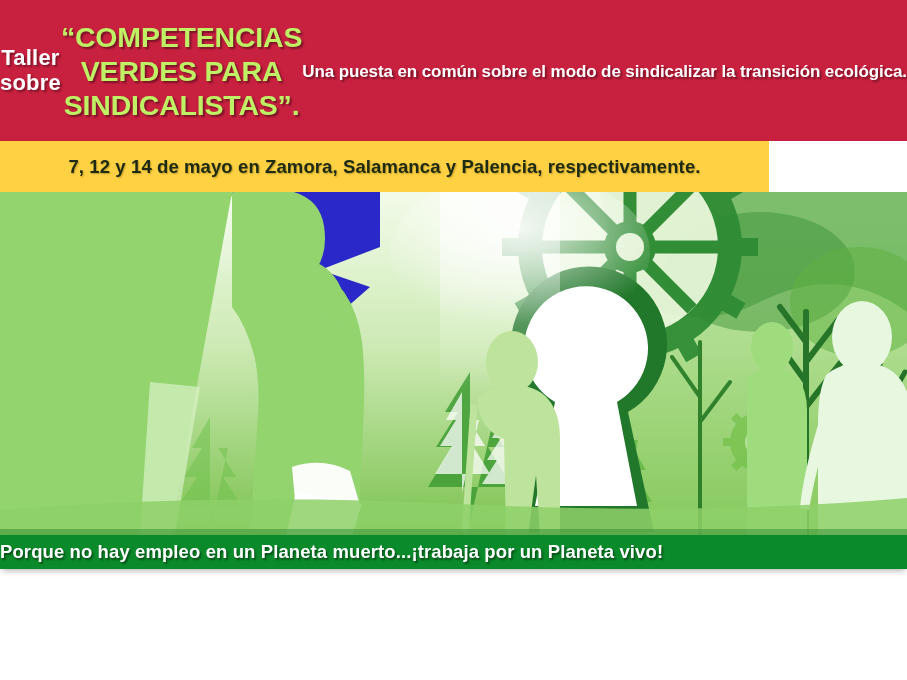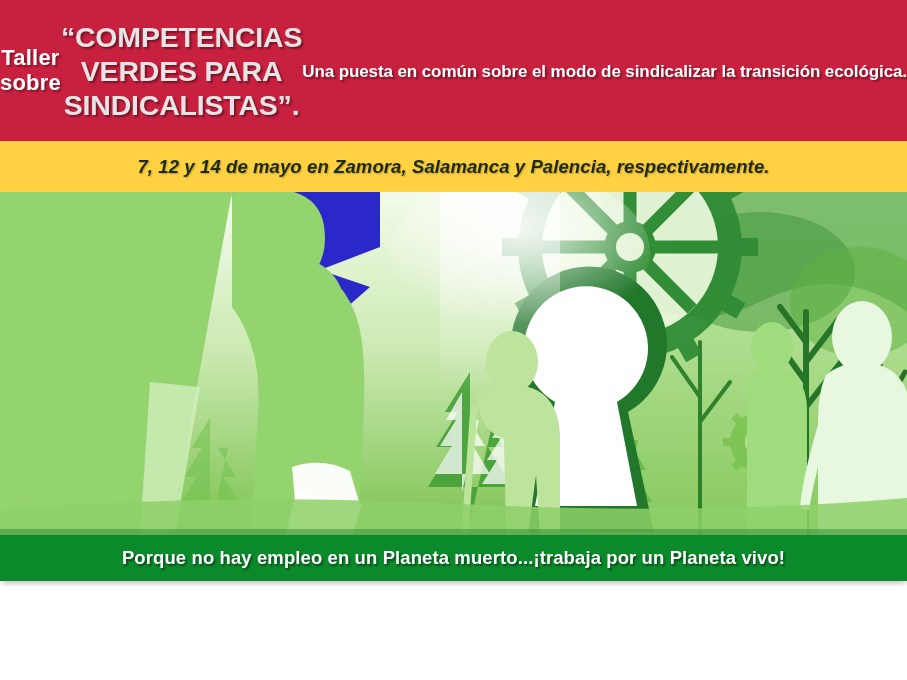--- a/index.html
+++ b/index.html
@@ -19,54 +19,54 @@
     display:flex; 
     align-items:center; justify-content:center;
     text-align:center;
   }
   .hdr-line1 {
     color:#fff; font-size:22px; font-weight:bold; letter-spacing:.2px;
     text-shadow:2px 2px 2px rgba(0,0,0,.35);
     line-height:1.12;
   }
   .hdr-line2 {
-    color:#e5e5e5; font-size:28.5px; font-weight:bold; letter-spacing:-.2px;
+    color:#bef264; font-size:28.5px; font-weight:bold; letter-spacing:-.2px;
     text-shadow:2px 2px 2px rgba(0,0,0,.4);
     line-height:1.2; margin-top:1px;
   }
   .hdr-line3 {
     color:#fff; font-size:17px; font-weight:bold; letter-spacing:-.1px;
     text-shadow:2px 2px 2px rgba(0,0,0,.4);
     line-height:1.25; margin-top:2px; white-space:nowrap;
   }
 
   
   .date-band {
-    position:absolute; left:0; top:141px; width:907px; height:51px;
+    position:absolute; left:0; top:141px; width:769px; height:51px;
     background:#ffd143;
-    display:flex; align-items:center; justify-content:center;font-style:italic;
+    display:flex; align-items:center; justify-content:center;
   }
   .date-text {
     color:#1d2b14; font-size:18.5px; font-weight:bold; letter-spacing:.1px;
     text-shadow:1px 1px 1.5px rgba(120,95,0,.45);
     white-space:nowrap;
   }
 
   
   .art {
     position:absolute; left:0; top:192px; width:907px; height:343px;
     overflow:hidden; background:#dff3cf;
   }
   .art svg { display:block; width:907px; height:343px; }
 
   
   .slogan-band {
-    position:absolute; left:0; top:535px; width:907px; height:46px;
+    position:absolute; left:0; top:535px; width:907px; height:34px;
     background:#0a8a2a;
-    display:flex; align-items:center; justify-content:center;
+    display:flex; align-items:center; 
     box-shadow:0 4px 6px -2px rgba(0,0,0,.28);
   }
   .slogan-text {
     color:#ffffff; font-size:18.5px; font-weight:bold; letter-spacing:.1px;
     text-shadow:1.5px 1.5px 2px rgba(0,0,0,.45);
     white-space:nowrap;
   }
 
   
   .footer {

